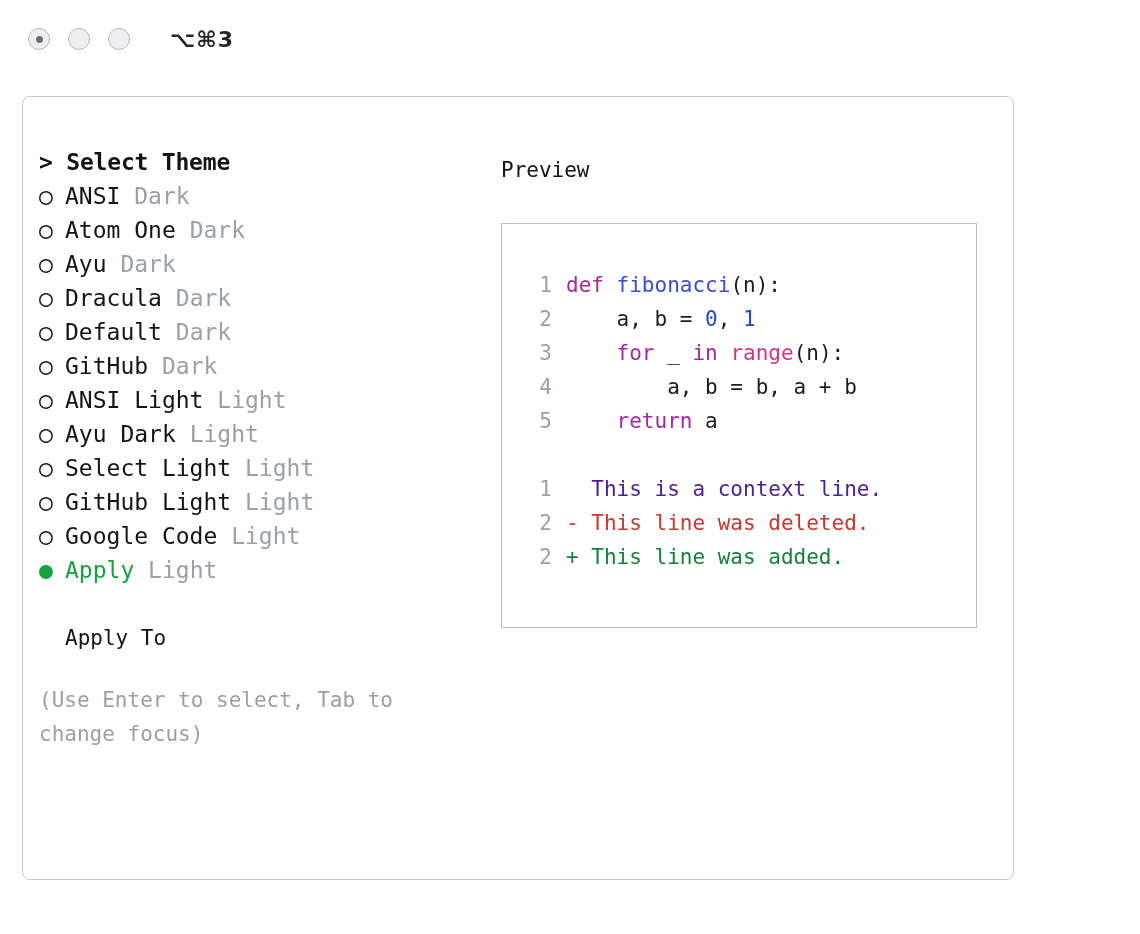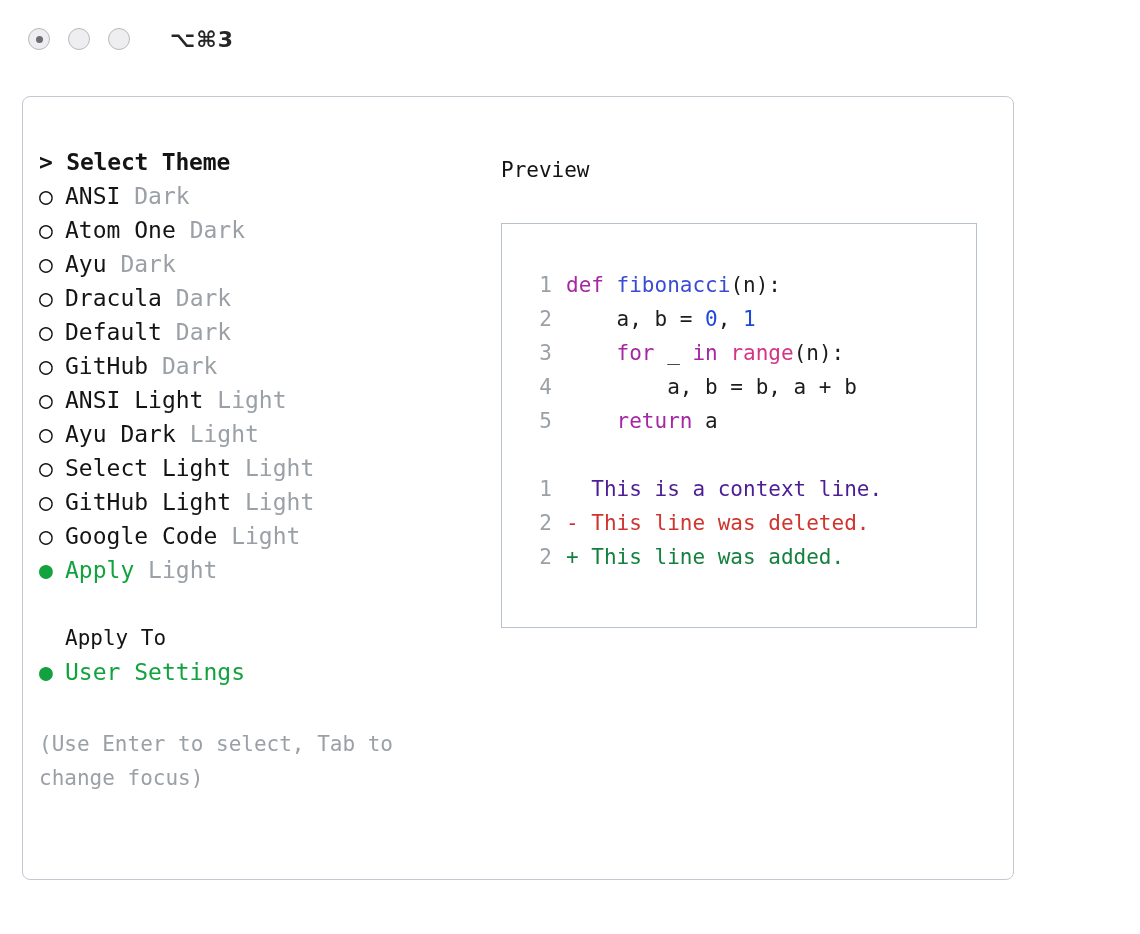--- a/index.html
+++ b/index.html
@@ -116,21 +116,21 @@
     height: 34px;
   }
   .apply-title {
     font-size: 21px;
     line-height: 34px;
     color: #141414;
     padding-left: 26px;
     white-space: pre;
   }
   .hint {
-    margin-top: 38px;
+    margin-top: 28px;
     font-size: 21px;
     line-height: 34px;
     color: #9aa0a6;
     width: 420px;
     white-space: pre-wrap;
   }
   
   .preview-title {
     font-size: 21px;
     color: #141414;
@@ -196,21 +196,20 @@
           <div class="theme-row"><span class="marker">○</span><span>Select Light</span><span class="kind"> Light</span></div>
           <div class="theme-row"><span class="marker">○</span><span>GitHub Light</span><span class="kind"> Light</span></div>
           <div class="theme-row"><span class="marker">○</span><span>Google Code</span><span class="kind"> Light</span></div>
           <div class="theme-row selected"><span class="marker">●</span><span>Apply</span><span class="kind"> Light</span></div>
         </div>
 
       <div class="section-gap"></div>
 
       <div class="apply-title">Apply To</div>
       <div id="apply-list">
-          <div class="theme-row selected"><span class="marker">●</span><span>User Settings</span></div>
         </div>
 
       <div class="hint">(Use Enter to select, Tab to change focus)</div>
     </div>
 
     <div class="col-right">
       <div class="preview-title">Preview</div>
       <div class="preview-box">
         <div id="code-block">
             <div class="code-line"><span class="ln">1</span><span class="kw">def </span><span class="fn">fibonacci</span><span class="plain">(n):</span></div>

